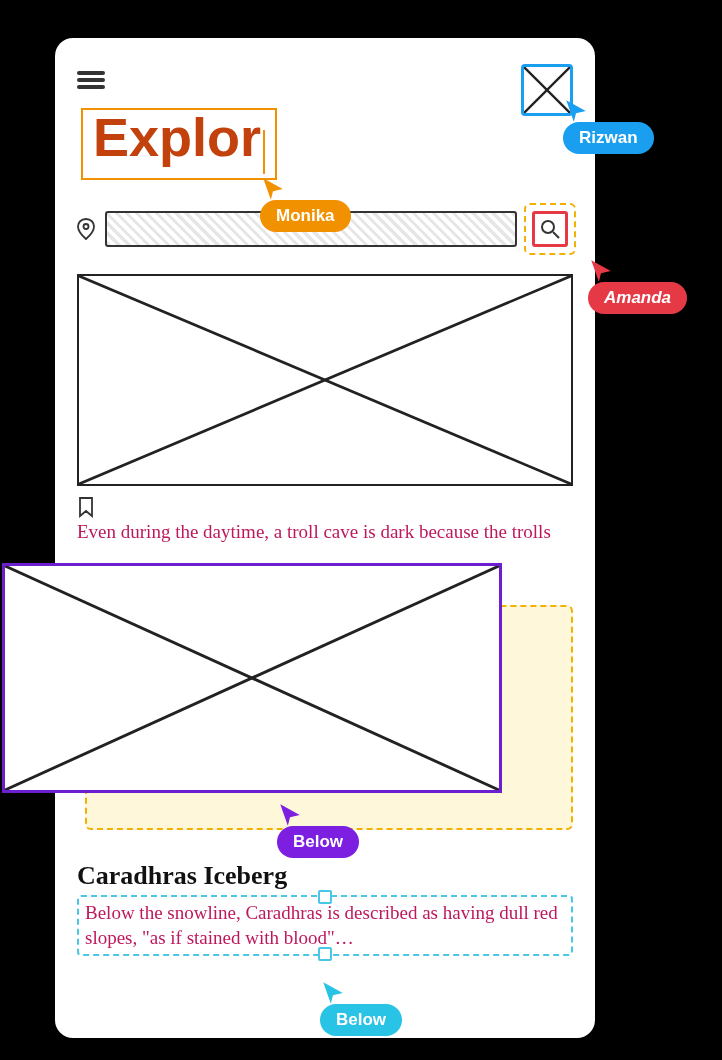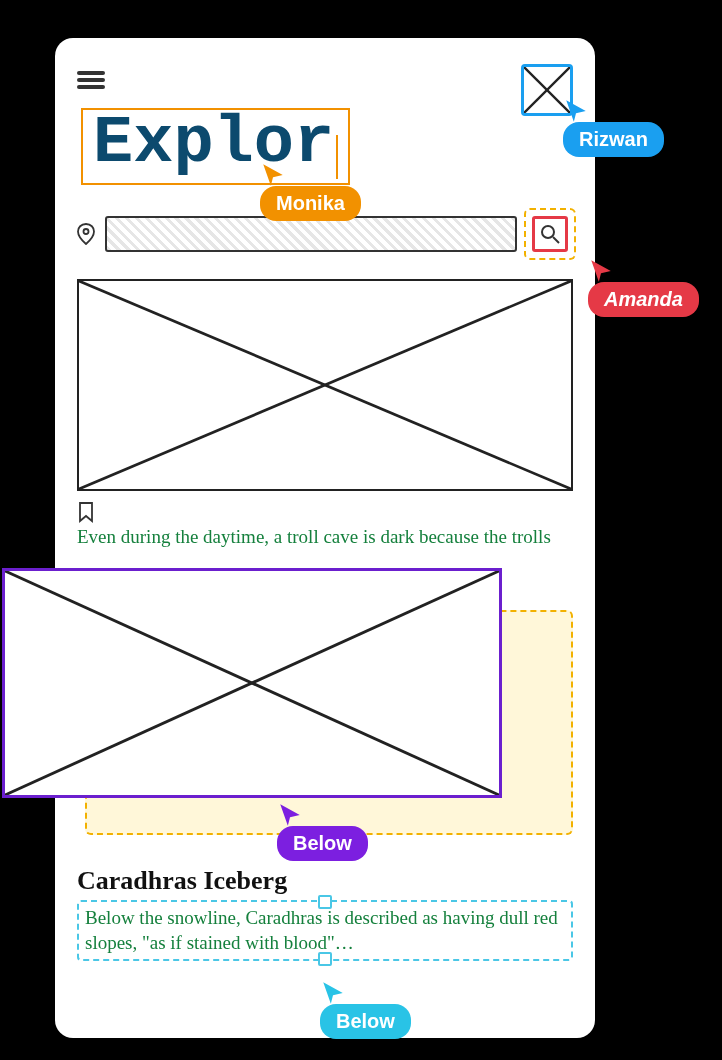--- a/index.html
+++ b/index.html
@@ -33,24 +33,24 @@
     margin: 3px 0;
   }
   .title-box {
     border: 2px solid #f29100;
     padding: 0 10px 4px 10px;
     display: inline-block;
     position: relative;
     margin-left: 4px;
   }
   .title-text {
-    font-size: 67px;
+    font-size: 54px;
     font-weight: bold;
-    font-family: Liberation Mono, monospace;
-    color: #0c4a6e;
+    font-family: Liberation Sans, sans-serif;
+    color: #c2410c;
     line-height: 1;
   }
   .caret {
     display: inline-block;
     width: 2px;
     height: 44px;
     background: #f29100;
     vertical-align: middle;
     margin-left: 2px;
   }
@@ -106,21 +106,21 @@
     margin-top: 10px;
   }
   .card-title {
     font-size: 26px;
     font-weight: bold;
     color: #111;
   }
   .bookmark svg { display:block; }
   .card-desc {
     font-size: 19px;
-    color: #15803d;
+    color: #be185d;
     line-height: 1.3;
     margin-top: 2px;
   }
 
   
   .card2-area {
     position: relative;
     margin-top: 18px;
     height: 280px;
   }
@@ -179,21 +179,21 @@
     display: flex;
     flex-direction: column;
     align-items: flex-start;
     pointer-events: none;
   }
   .cursor-label .cur { display:block; }
   .cursor-label .lbl {
     color: #fff;
     font-family: -apple-system, "Segoe UI", Arial, sans-serif;
     font-weight: 600;
-    font-size: 20px;
+    font-size: 17px;
     padding: 6px 16px;
     border-radius: 16px;
     margin-top: -2px;
   }
   .lbl.blue   { background:#1a9ff0; }
   .lbl.orange { background:#f29100; }
   .lbl.red    { background:#e53946;font-style:italic; }
   .lbl.purple { background:#7c1fe0; }
   .lbl.cyan   { background:#29c3e6; }
 </style>
@@ -275,21 +275,21 @@
 
 </div>
 
 <div class="cursor-label" style="left:563px; top:98px;">
   <svg class="cur" width="26" height="26" viewBox="0 0 24 24">
     <path d="M3 2 L21 12 L12 14 L10 22 Z" fill="#1a9ff0"></path>
   </svg>
   <span class="lbl blue">Rizwan</span>
 </div>
 
-<div class="cursor-label" style="left:260px; top:162px;">
+<div class="cursor-label" style="left:260px; top:176px;">
   <svg class="cur" width="26" height="26" viewBox="0 0 24 24">
     <path d="M3 2 L21 12 L12 14 L10 22 Z" fill="#f29100"></path>
   </svg>
   <span class="lbl orange">Monika</span>
 </div>
 
 <div class="cursor-label" style="left:588px; top:258px;">
   <svg class="cur" width="26" height="26" viewBox="0 0 24 24">
     <path d="M3 2 L21 12 L12 14 L10 22 Z" fill="#e53946"></path>
   </svg>

